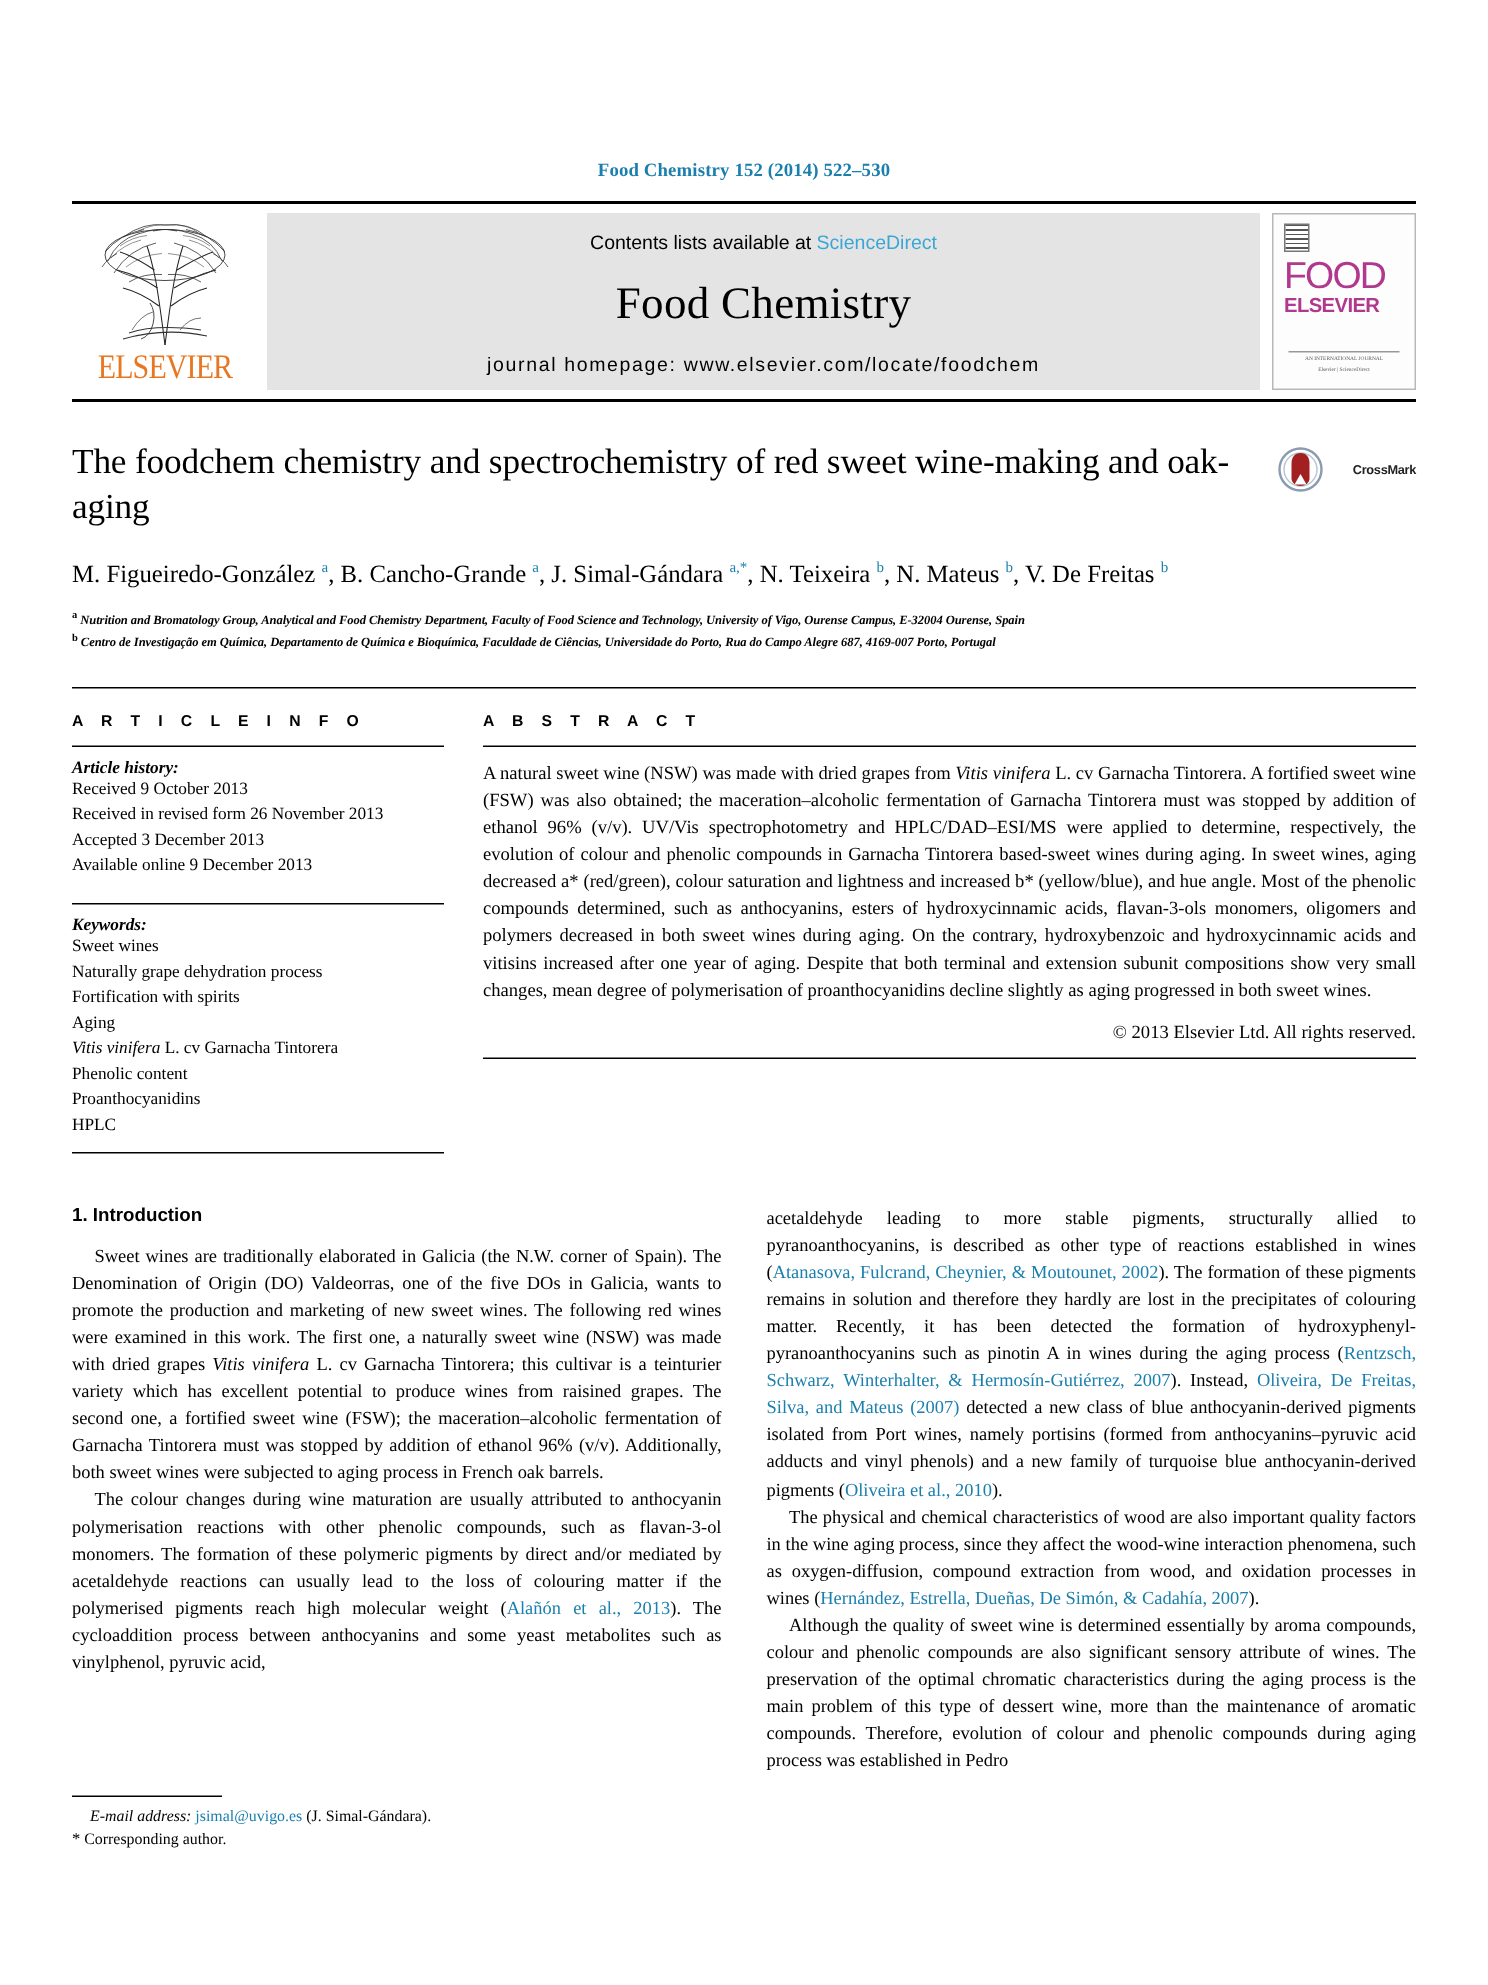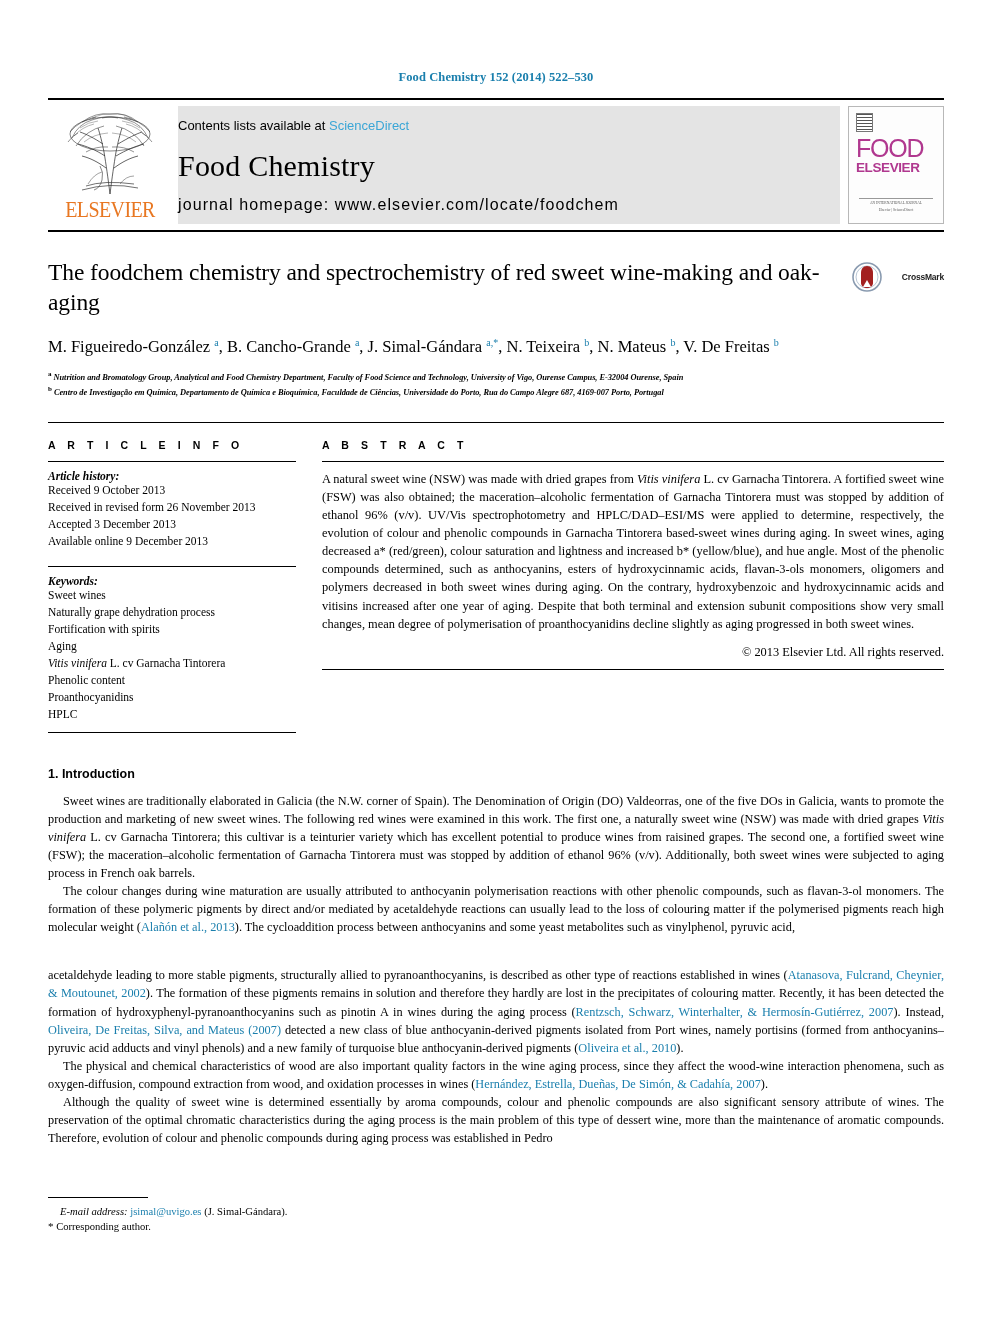--- a/index.html
+++ b/index.html
@@ -22,21 +22,21 @@
     box-sizing: border-box;
     padding: 0 48px;
   }
 
   
   .running-head {
     text-align: center;
     font-size: 12.5px;
     font-weight: bold;
     color: #1a7fad;
-    padding-top: 70px;
+    padding-top: 106px;
     letter-spacing: 0.1px;
   }
 
   
   .masthead {
     margin-top: 13px;
     border-top: 2px solid #000;
     border-bottom: 2px solid #000;
     padding: 6px 0 6px 0;
     display: flex;
@@ -63,39 +63,39 @@
     margin-top: -2px;
     transform: scaleY(1.15);
   }
   .banner {
     flex: 1;
     background: #e4e4e4;
     margin: 0 8px 0 6px;
     display: flex;
     flex-direction: column;
     justify-content: space-between;
-    align-items: flex-start;
+    align-items: center;
     padding: 12px 0 10px 0;
     box-sizing: border-box;
   }
   .banner-top {
     font-size: 13px;
     font-family: "Liberation Sans", sans-serif;
   }
   .banner-top .sd {
     color: #3aa6d6;
   }
   .banner-title {
     font-size: 30px;
     font-family: "Liberation Serif", serif;
     letter-spacing: 0.2px;
     margin-top: 2px;
   }
   .banner-bottom {
-    font-size: 16px;
+    font-size: 13px;
     font-family: "Liberation Sans", sans-serif;
     letter-spacing: 1.1px;
   }
   .cover-thumb {
     flex: 0 0 96px;
     width: 96px;
     border: 1px solid #b8b8b8;
     background: #fdfdfd;
     position: relative;
     display: flex;
@@ -243,21 +243,20 @@
     border-top: 1px solid #000;
     margin-top: 9px;
   }
 
   
   .body-cols {
     margin-top: 34px;
     display: flex;
     gap: 30px;
     position: relative;
-    flex-direction: column;
   }
   .bcol { flex: 1; min-width: 0; }
   h2.section-title {
     font-family: "Liberation Sans", sans-serif;
     font-size: 12.5px;
     font-weight: bold;
     margin: 0 0 11px 0;
   }
   p.bodytext {
     font-size: 12.3px;

